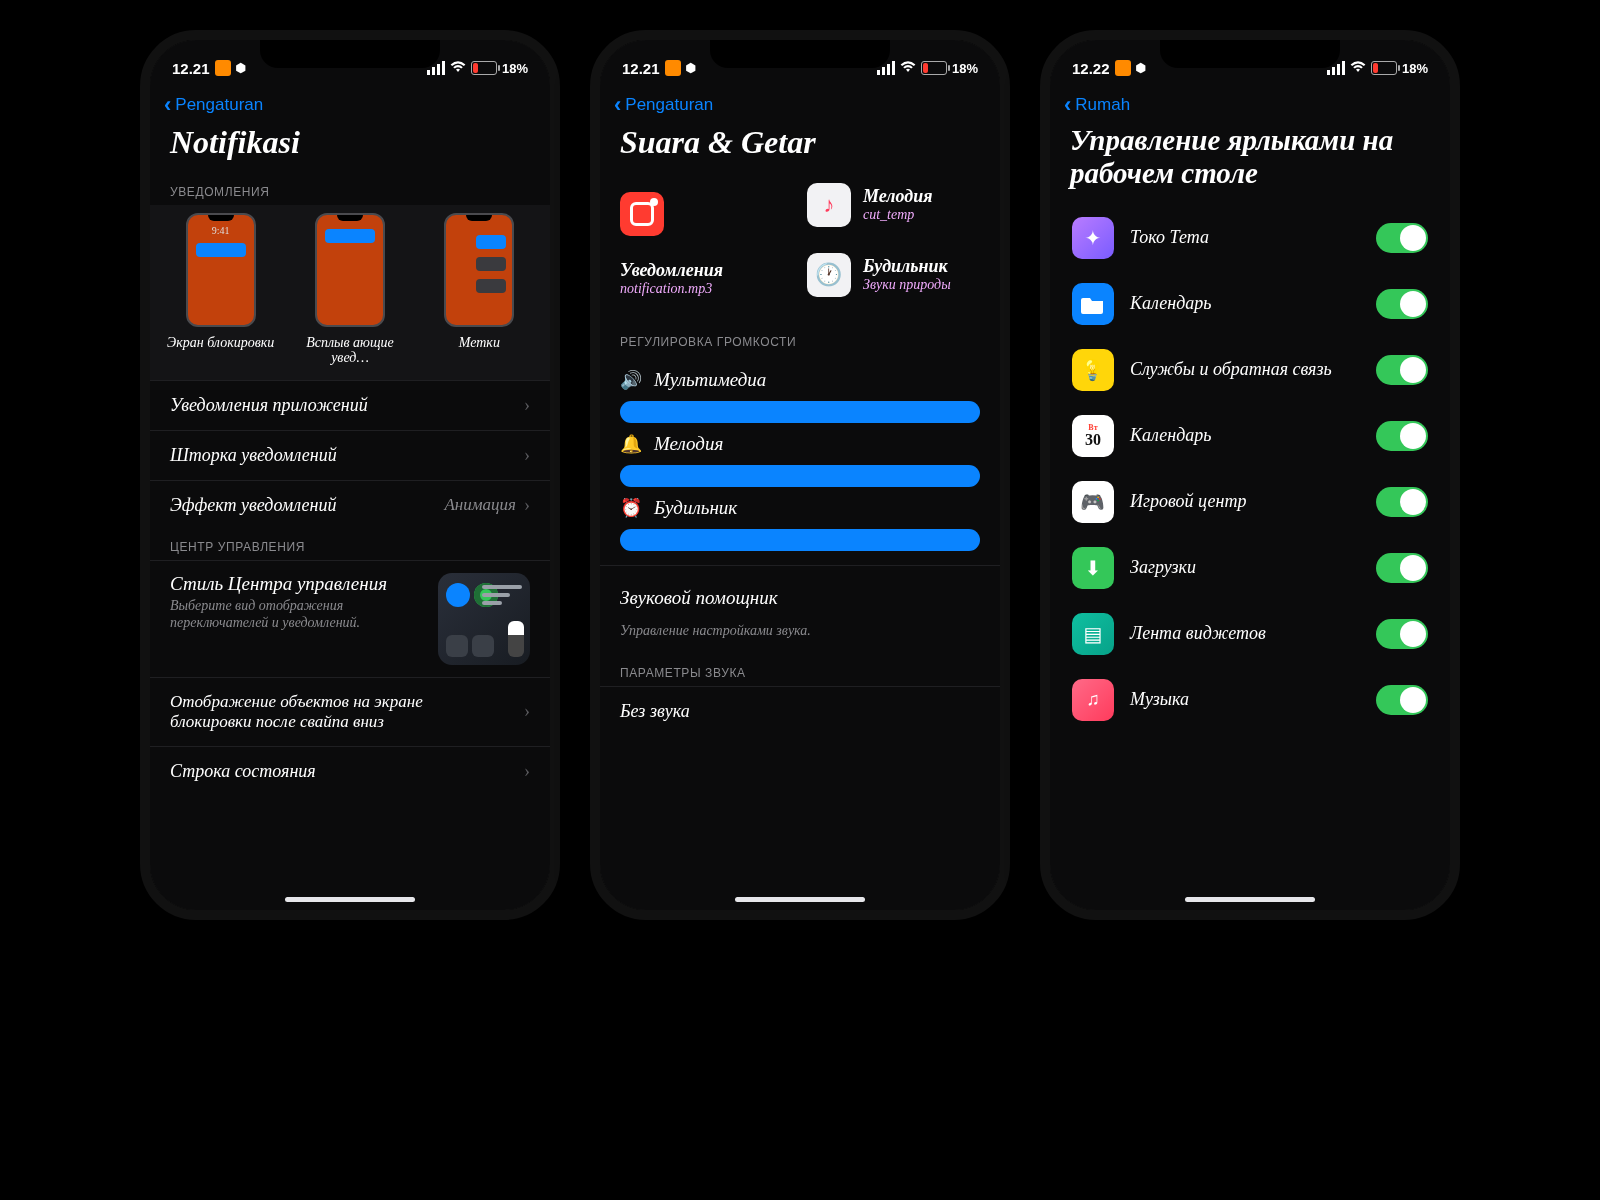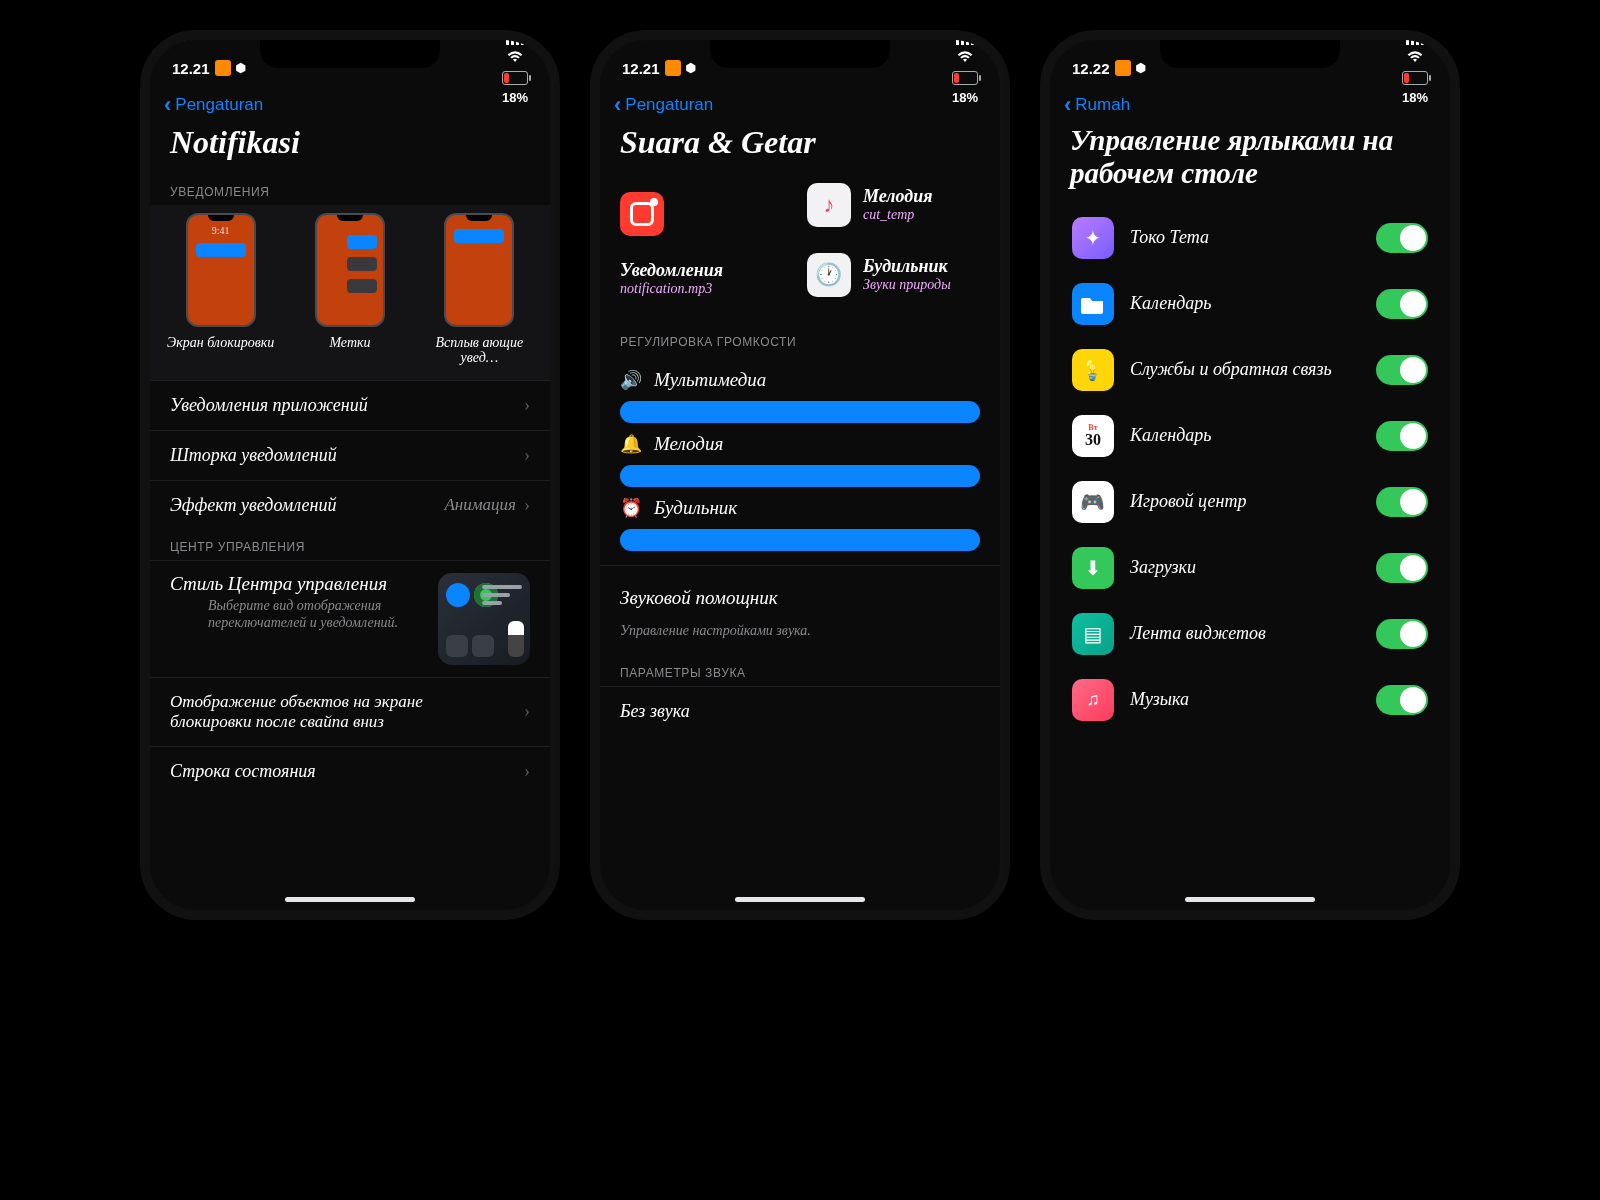--- a/index.html
+++ b/index.html
@@ -51,21 +51,21 @@
     height: 44px;
     display: flex;
     align-items: center;
     justify-content: space-between;
     padding: 6px 22px 0;
     font-family: -apple-system, Helvetica, Arial, sans-serif;
     font-weight: 600;
     font-size: 15px;
   }
   .status-left { display:flex; align-items:center; gap:5px; }
-  .status-right { display:flex; align-items:center; gap:5px;flex-direction:column; }
+  .status-right { display:flex; align-items:center; gap:5px; }
   .sb-icon-box { width:16px;height:16px;border-radius:3px;display:inline-block; }
   .sb-orange { background:#ff8a00; }
   .sb-shield { font-size:12px; }
   .signal { display:flex; align-items:flex-end; gap:2px; }
   .signal i { width:3px; background:#fff; display:block; }
   .signal i:nth-child(1){height:5px}
   .signal i:nth-child(2){height:8px}
   .signal i:nth-child(3){height:11px}
   .signal i:nth-child(4){height:14px}
   .wifi { font-size:14px; }
@@ -127,21 +127,21 @@
   .row .chev-r{ color:#5a5a5e; font-style:normal; font-size:18px; }
   .row .subval { color:#8a8a8e; font-style:italic; font-size:17px; margin-right:8px; }
   .row .rt { display:flex; align-items:center; }
 
   .cc-row {
     display:flex; gap:12px; padding:12px 20px; align-items:flex-start;
     border-top:1px solid #1f1f22;
   }
   .cc-text { flex:1 }
   .cc-title{ font-style:italic; font-size:19px; line-height:1.15; }
-  .cc-sub{ font-style:italic; color:#8a8a8e; font-size:14px; margin-top:4px; line-height:1.2;margin-left:38px;}
+  .cc-sub{ font-style:italic; color:#8a8a8e; font-size:14px; margin-top:4px; line-height:1.2;}
   .cc-thumb{
     width:92px;height:92px;border-radius:14px;background:linear-gradient(135deg,#2a2f3a,#181c22);
     position:relative; overflow:hidden; flex:none;
   }
   .cc-thumb .dot{position:absolute;width:24px;height:24px;border-radius:50%;}
   .cc-thumb .d1{top:10px;left:8px;background:#0a84ff;}
   .cc-thumb .d2{top:10px;left:36px;background:#34c759;box-shadow:inset 0 0 0 6px #1f6f36;}
   .cc-thumb .bar{position:absolute;right:6px;top:48px;width:16px;height:36px;border-radius:6px;background:linear-gradient(#fff 40%,#444 40%);}
   .cc-thumb .sq{position:absolute;bottom:8px;left:8px;width:22px;height:22px;border-radius:6px;background:#3a3f47;}
   .cc-thumb .sq2{position:absolute;bottom:8px;left:34px;width:22px;height:22px;border-radius:6px;background:#3a3f47;}
@@ -243,32 +243,32 @@
             <div class="mini-phone">
                 <div class="mini-notch"></div>
                 <div class="time">9:41</div>
                 <div class="bubble" style="top:28px"></div>
               </div>
             <div class="lbl">Экран блокировки</div>
           </div>
           <div class="tile">
             <div class="mini-phone">
                 <div class="mini-notch"></div>
+                <div class="bubble" style="top:14px"></div>
+              </div>
+            <div class="lbl">Всплыв ающие увед…</div>
+          </div>
+          <div class="tile">
+            <div class="mini-phone">
+                <div class="mini-notch"></div>
                 <div class="bubble" style="top:20px;left:auto;right:6px;width:30px"></div>
                 <div class="bubble" style="top:42px;left:auto;right:6px;width:30px;background:#3a3a3e"></div>
                 <div class="bubble" style="top:64px;left:auto;right:6px;width:30px;background:#3a3a3e"></div>
               </div>
             <div class="lbl">Метки</div>
-          </div>
-          <div class="tile">
-            <div class="mini-phone">
-                <div class="mini-notch"></div>
-                <div class="bubble" style="top:14px"></div>
-              </div>
-            <div class="lbl">Всплыв ающие увед…</div>
           </div>
         </div>
 
         <div class="row">
           <span>Уведомления приложений</span>
           <span class="chev-r">›</span>
         </div>
         <div class="row">
           <span>Шторка уведомлений</span>
           <span class="chev-r">›</span>

